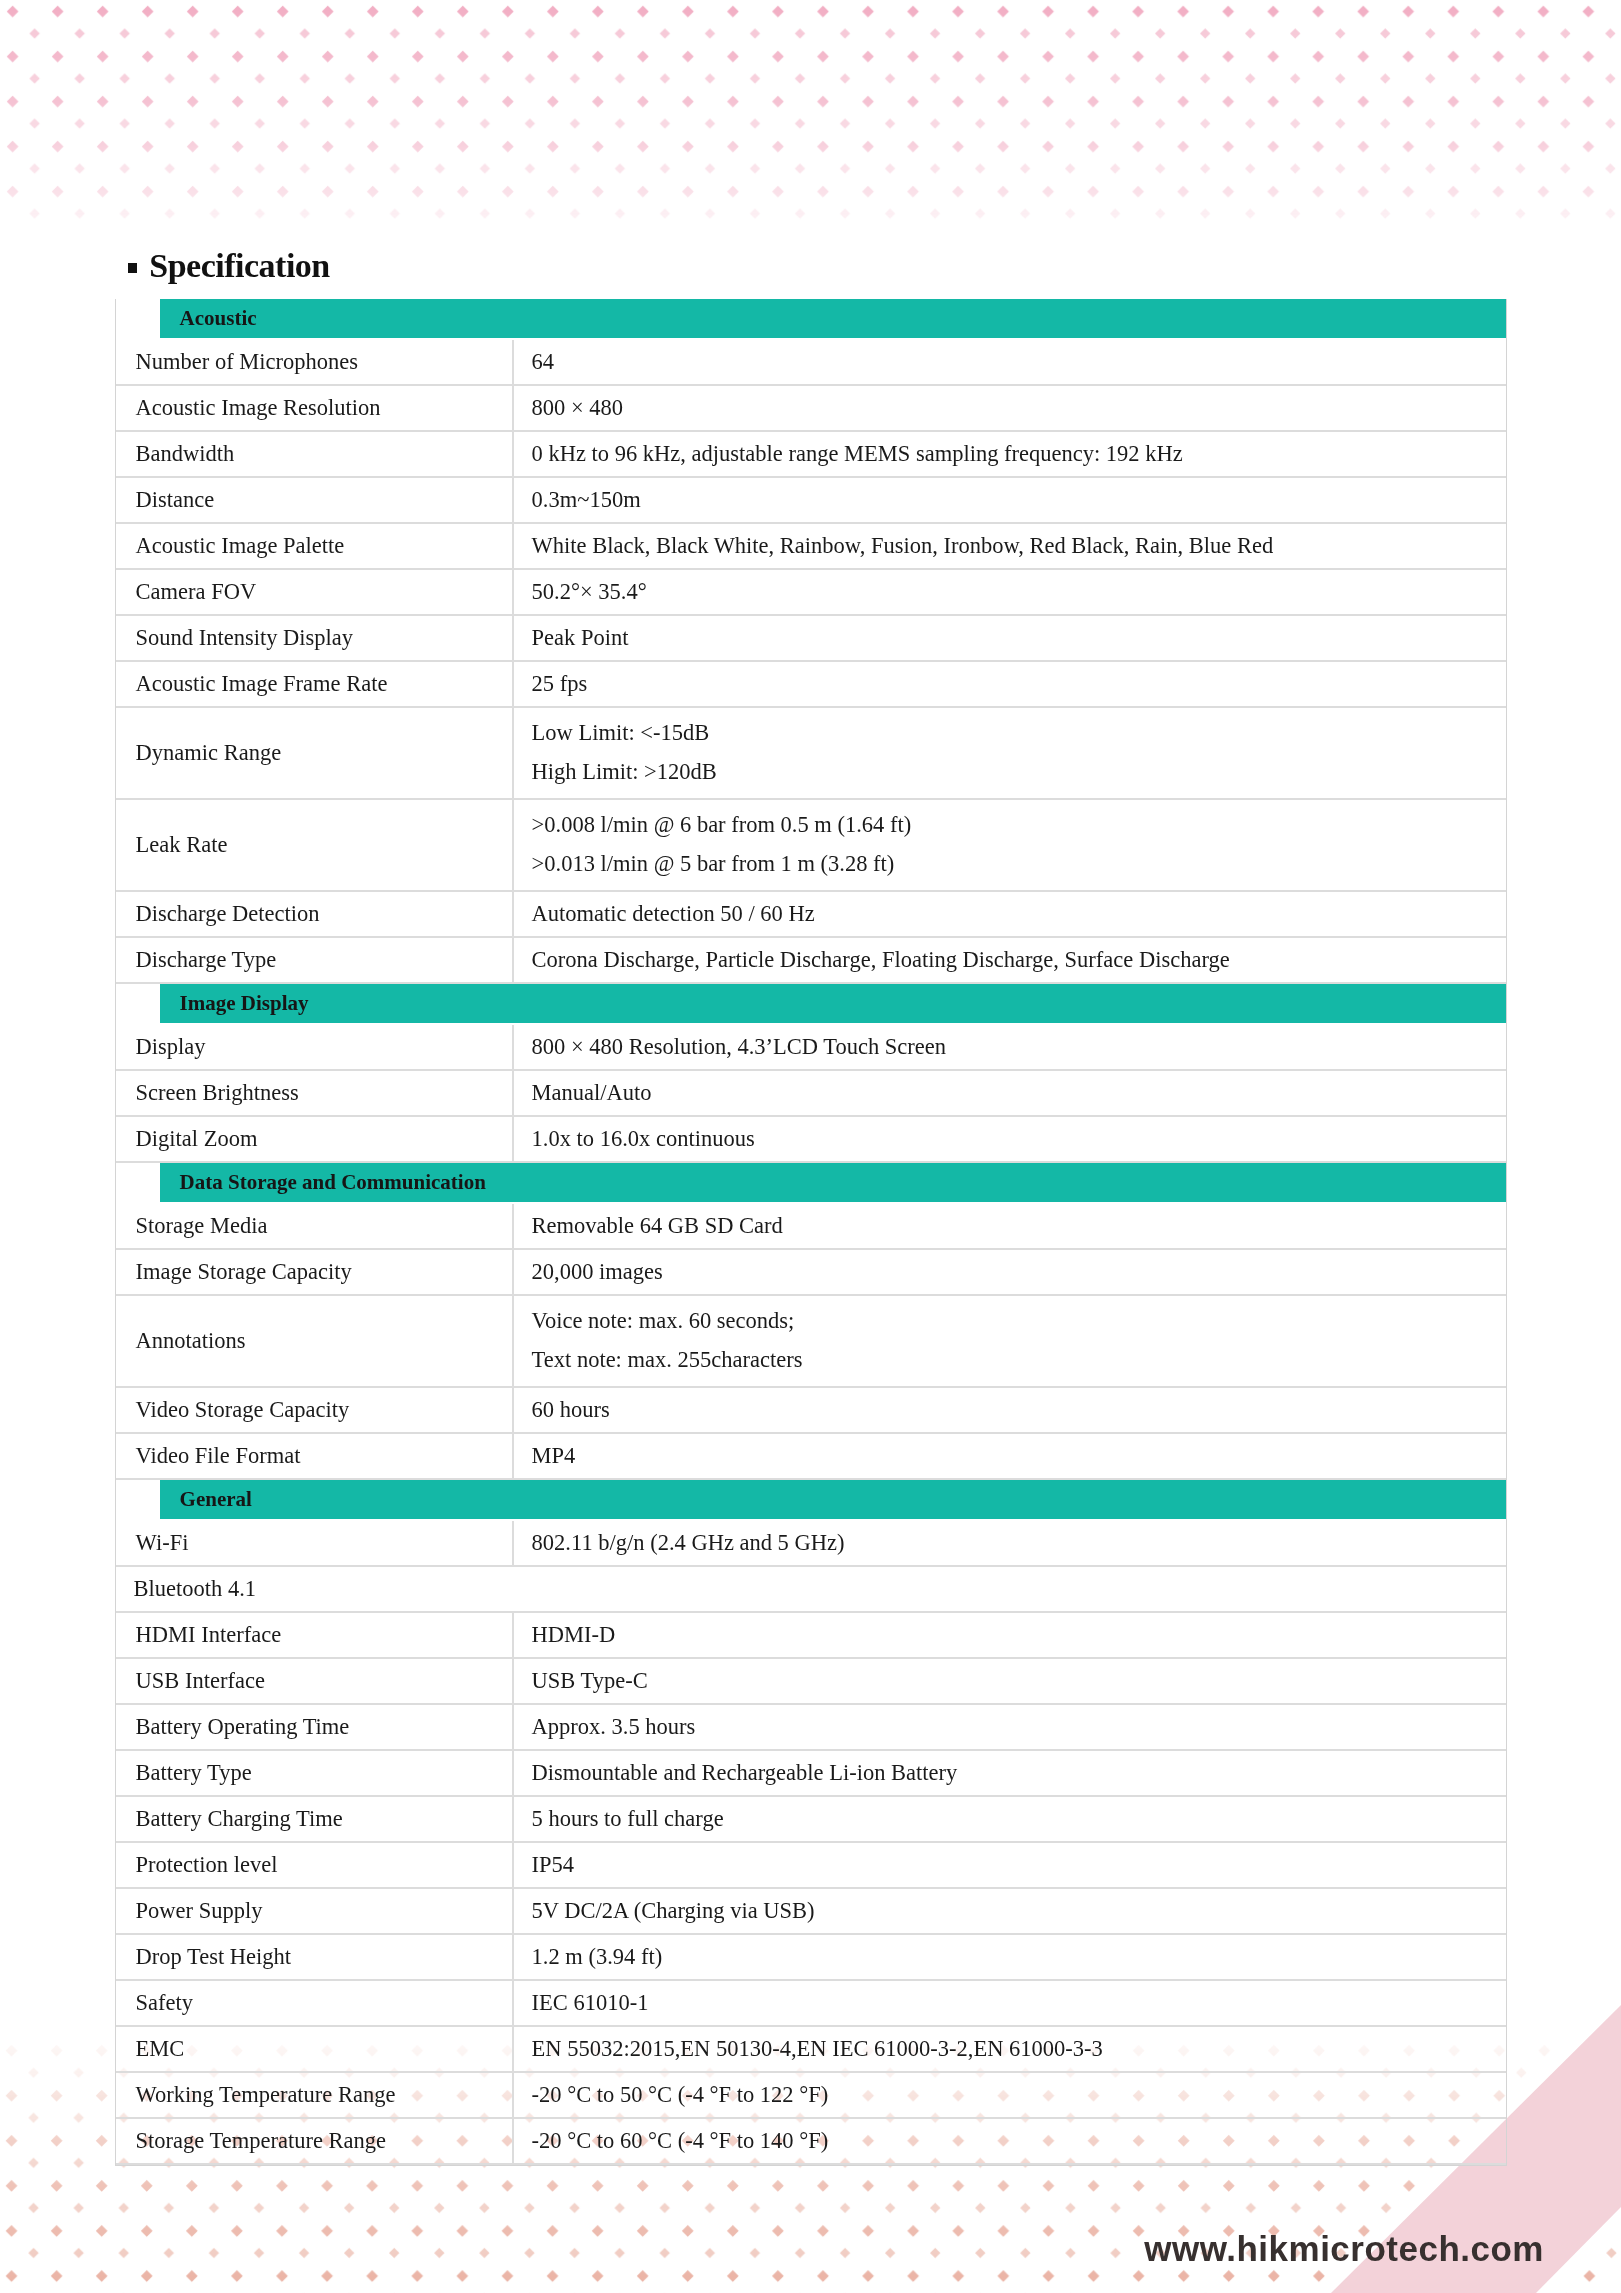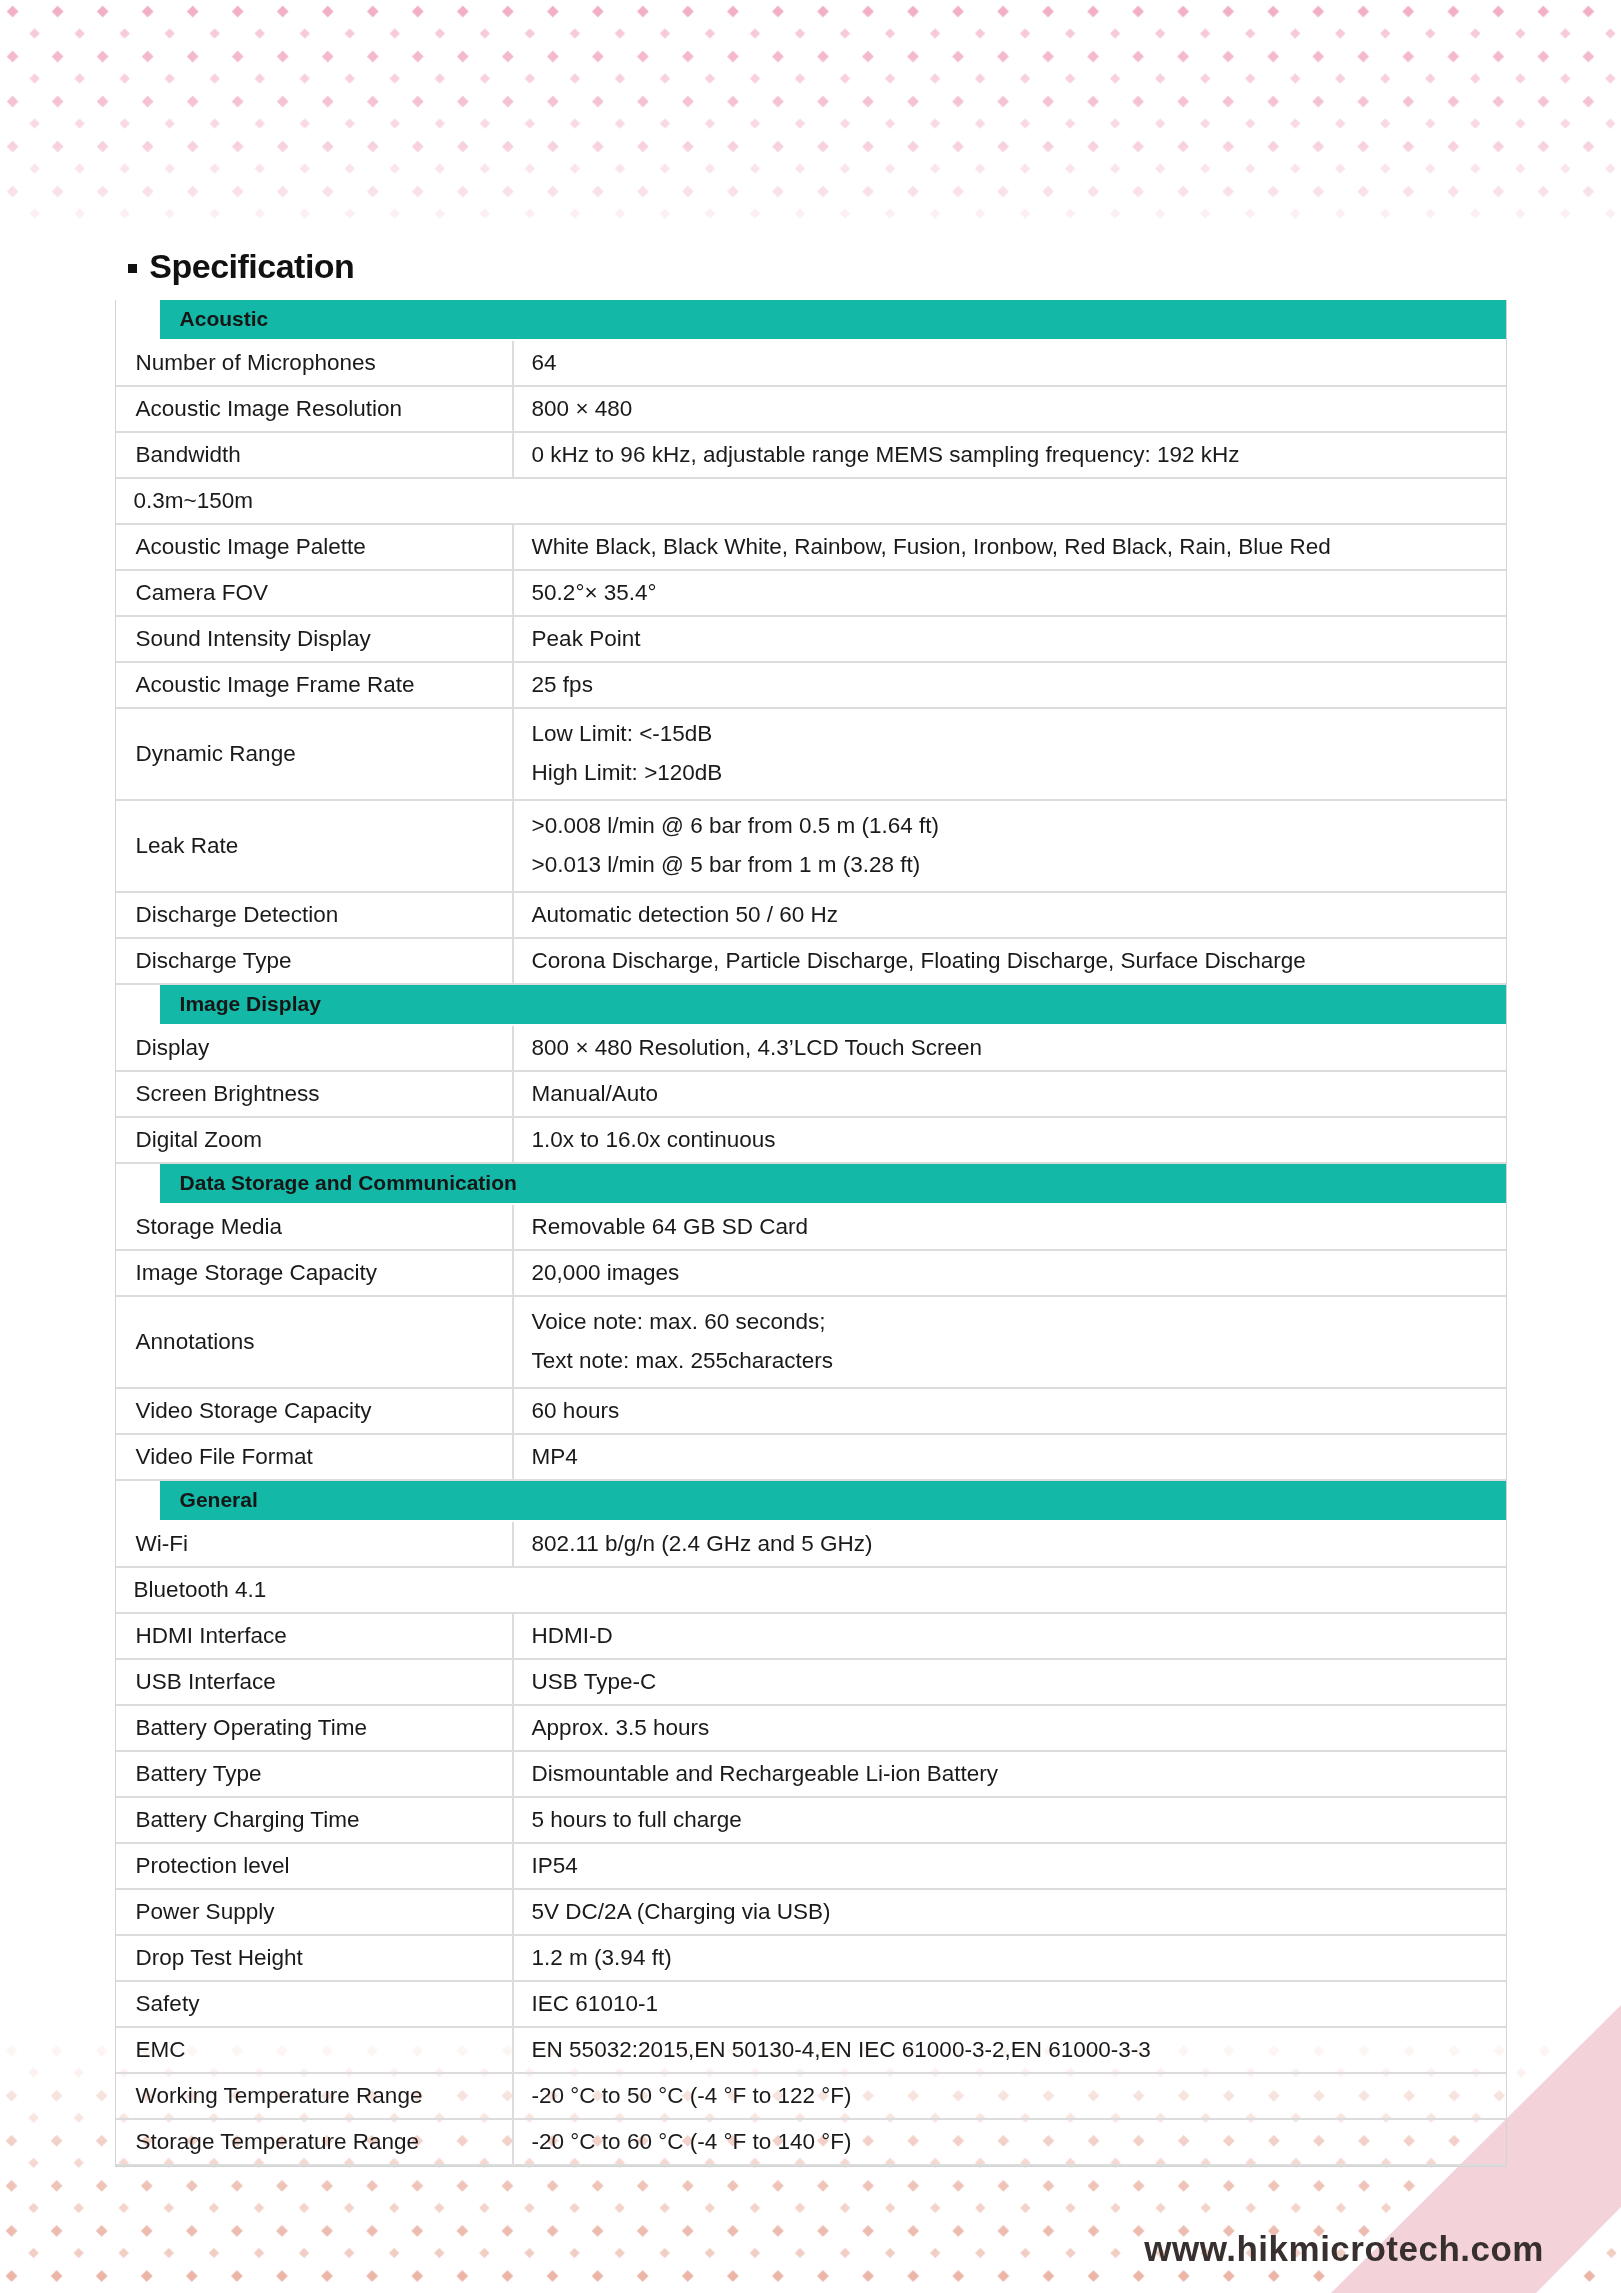--- a/index.html
+++ b/index.html
@@ -27,21 +27,21 @@
     mask-image: linear-gradient(0deg, rgba(0,0,0,.95) 0%, rgba(0,0,0,.70) 50%, rgba(0,0,0,.06) 100%);
   }
 
   
   .stripe {
     position: absolute; inset: 0; z-index: 2;
     background: #f3d2d9;
     clip-path: polygon(1621px 2005px, 1621px 2207px, 1535px 2294px, 1330px 2294px);
   }
 
-  .content { position: absolute; left: 115px; top: 247px; width: 1500px; z-index: 3; }
+  .content { position: absolute; left: 115px; top: 247px; width: 1500px; z-index: 3; font-family: Liberation Serif, serif; }
 
   .title-line { display: flex; align-items: center; margin-left: 12.7px; margin-bottom: 13.7px; }
   .title-bullet { width: 9.8px; height: 9.8px; background: #111; display: inline-block; margin-right: 11.8px; margin-top: 3.9px; }
   .page-title { font-size: 34px; font-weight: bold; letter-spacing: -0.5px; color: #111; }
 
   .spec-table {
     width: 1392px;
     border-left: 1px solid #d4d4d4;
     border-right: 1px solid #d4d4d4;
     border-bottom: 1px solid #d4d4d4;
@@ -129,20 +129,21 @@
             <span>800 × 480</span>
           </div>
       </div>
       <div class="row">
         <div class="cl">Bandwidth</div>
         <div class="cv">
             <span>0 kHz to 96 kHz, adjustable range MEMS sampling frequency: 192 kHz</span>
           </div>
       </div>
       <div class="row">
+        <div class="cl">Distance</div>
         <div class="cv">
             <span>0.3m~150m</span>
           </div>
       </div>
       <div class="row">
         <div class="cl">Acoustic Image Palette</div>
         <div class="cv">
             <span>White Black, Black White, Rainbow, Fusion, Ironbow, Red Black, Rain, Blue Red</span>
           </div>
       </div>

